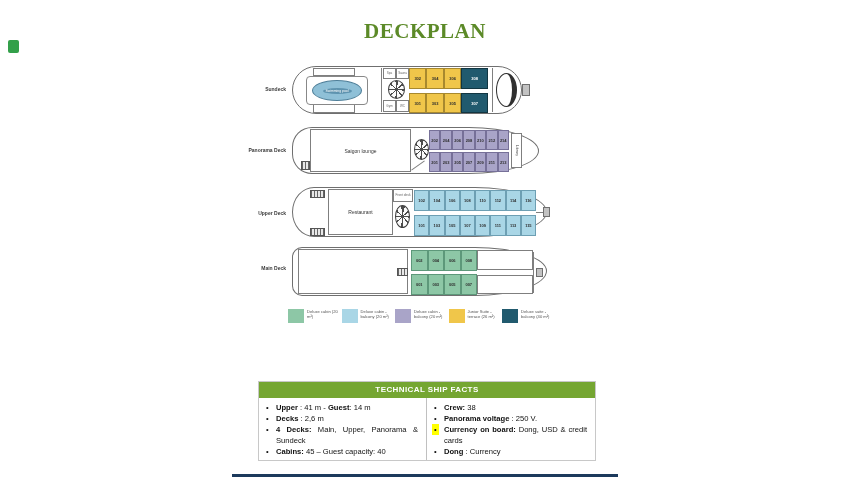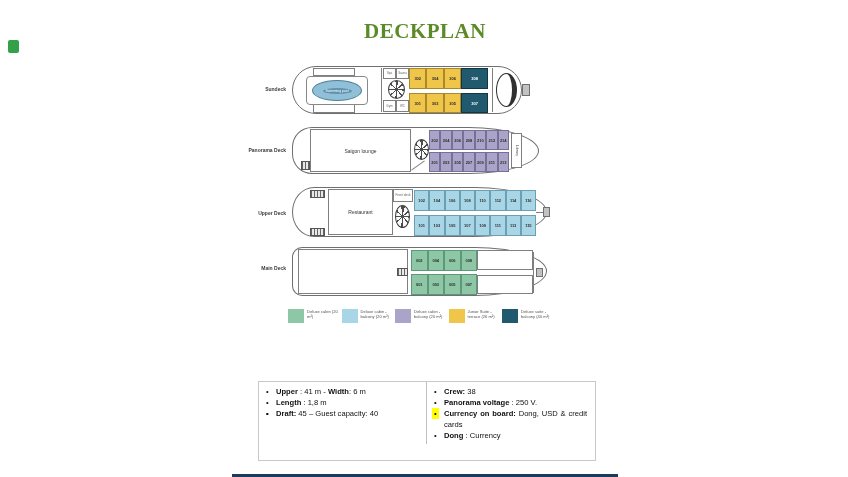--- a/index.html
+++ b/index.html
@@ -239,26 +239,27 @@
       <div class="legend-swatch" style="background: rgb(240, 198, 74);"></div>
       <div class="legend-label">Junior Suite - terrace (26 m²)</div>
     </div>
     <div class="legend-item" style="left: 214px;">
       <div class="legend-swatch" style="background: rgb(33, 90, 110);"></div>
       <div class="legend-label">Deluxe suite - balcony (40 m²)</div>
     </div>
   </div>
 
 <div class="facts">
+  <div class="facts-header">TECHNICAL SHIP FACTS</div>
   <div class="facts-body">
     <div class="facts-col first">
-        <div class="fact"><span class="bullet">•</span><span class="ftext"><span class="bold">Upper</span><span> : 41 m - </span><span class="bold">Width</span><span>: 6 m</span></span></div>
-        <div class="fact"><span class="bullet">•</span><span class="ftext"><span class="bold">Length</span><span> : 1,8 m</span></span></div>
-        <div class="fact"><span class="bullet">•</span></div>
-        <div class="fact"><span class="bullet">•</span><span class="ftext"><span class="bold">Draft:</span><span> 45 – Guest capacity: 40</span></span></div>
+        <div class="fact"><span class="bullet">•</span><span class="ftext"><span class="bold">Upper</span><span> : 41 m - </span><span class="bold">Guest</span><span>: 14 m</span></span></div>
+        <div class="fact"><span class="bullet">•</span><span class="ftext"><span class="bold">Decks</span><span> : 2,6 m</span></span></div>
+        <div class="fact"><span class="bullet">•</span><span class="ftext"><span class="bold">4 Decks:</span><span> Main, Upper, Panorama &amp; Sundeck</span></span></div>
+        <div class="fact"><span class="bullet">•</span><span class="ftext"><span class="bold">Cabins:</span><span> 45 – Guest capacity: 40</span></span></div>
       </div>
     <div class="facts-col">
         <div class="fact"><span class="bullet">•</span><span class="ftext"><span class="bold">Crew:</span><span> 38</span></span></div>
         <div class="fact"><span class="bullet">•</span><span class="ftext"><span class="bold">Panorama voltage</span><span> : 250 V.</span></span></div>
         <div class="fact hl"><span class="bullet">•</span><span class="ftext"><span class="bold">Currency on board:</span><span> Dong, USD &amp; credit cards</span></span></div>
         <div class="fact"><span class="bullet">•</span><span class="ftext"><span class="bold">Dong</span><span> : Currency</span></span></div>
       </div>
   </div>
 </div>
 

